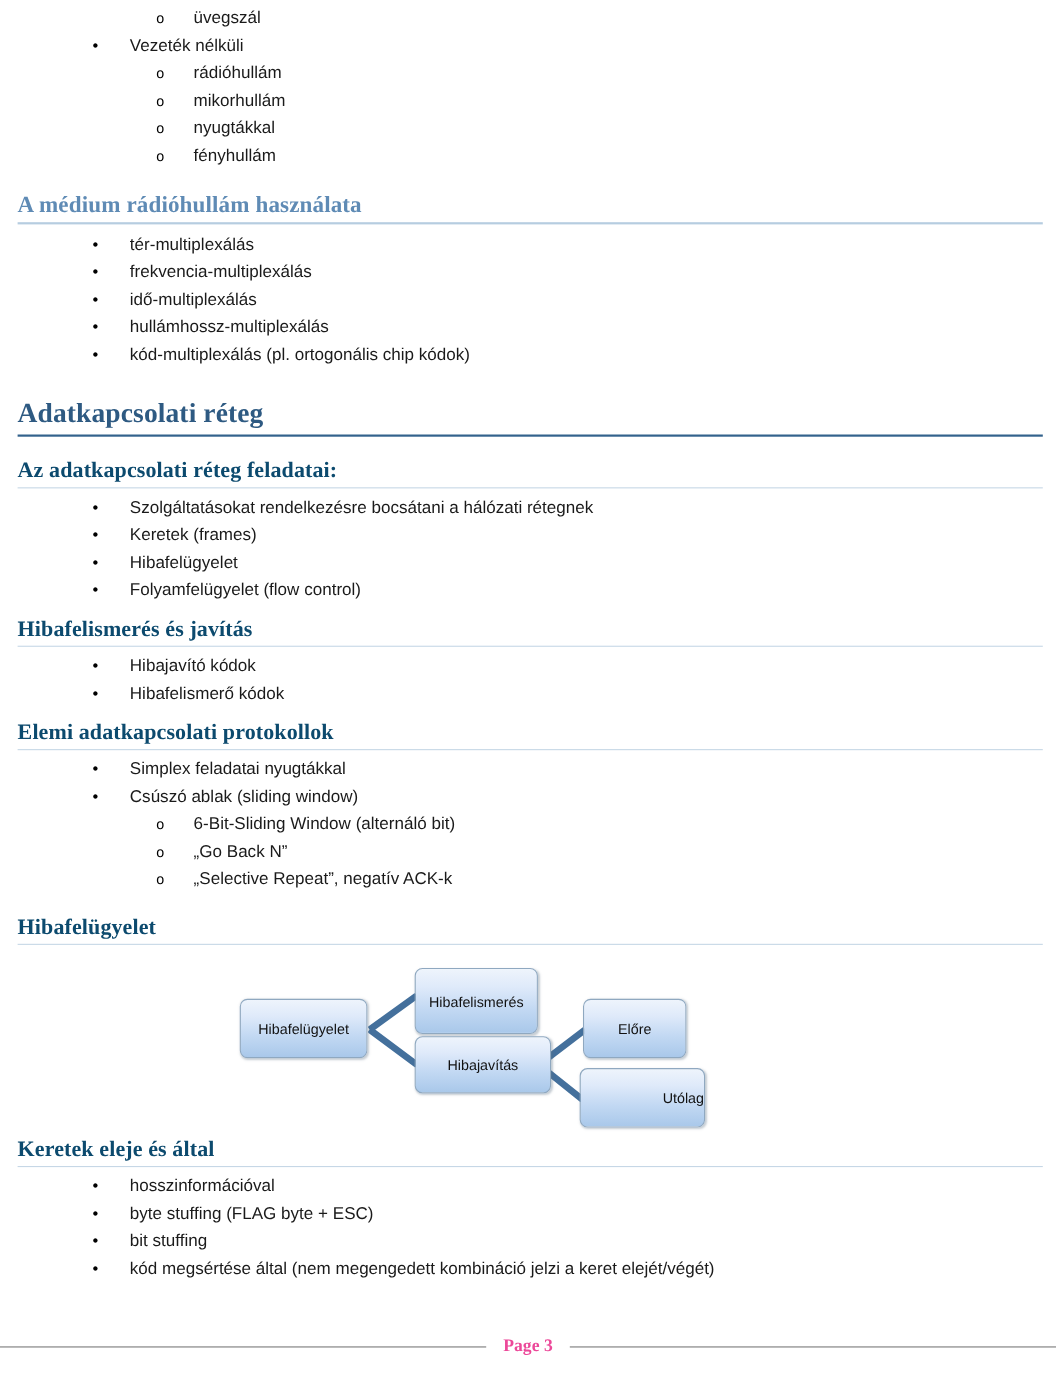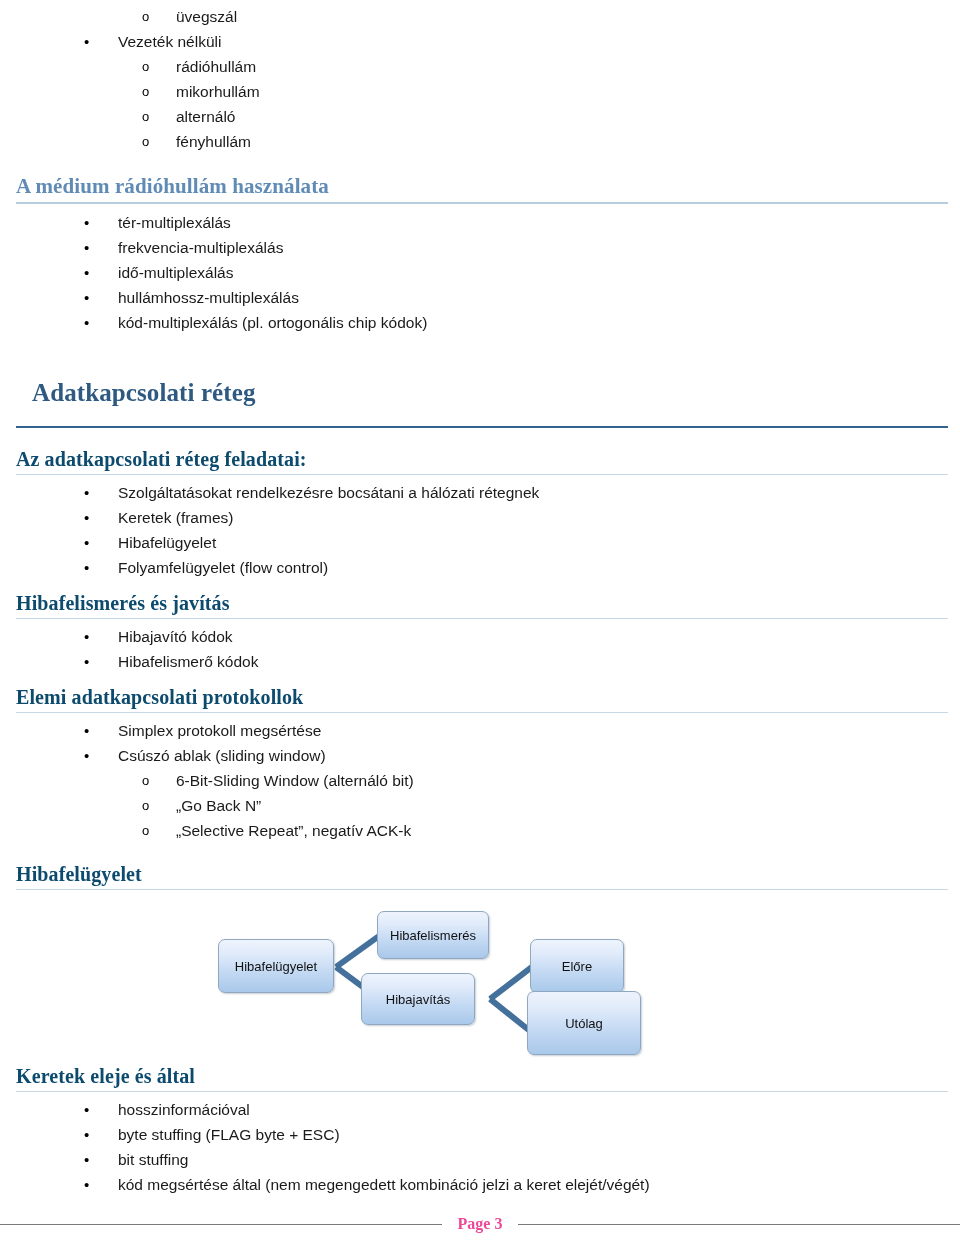--- a/index.html
+++ b/index.html
@@ -24,21 +24,21 @@
     top: 0;
     width: 960px;
   }
 
   
   .h1 {
     font-family: "Liberation Serif", serif;
     font-weight: bold;
     font-size: 25px;
     color: #2e5a82;
-    margin: 16px;
+    margin: 0;
     padding: 0 0 3px 16px;
     letter-spacing: 0.1px;
   }
   .h1-rule {
     height: 2px;
     background: #33628c;
     margin: 1px 12px 0 16px;
   }
 
   .h2 {
@@ -179,21 +179,21 @@
     <ul class="lvl" id="list-media-top">
         <ul class="lvl l2">
           <li><span class="mk">o</span><span>üvegszál</span></li>
         </ul>
         <ul class="lvl l1">
           <li><span class="mk">•</span><span>Vezeték nélküli</span></li>
         </ul>
         <ul class="lvl l2">
           <li><span class="mk">o</span><span>rádióhullám</span></li>
           <li><span class="mk">o</span><span>mikorhullám</span></li>
-          <li><span class="mk">o</span><span>alternáló</span></li>
+          <li><span class="mk">o</span><span>nyugtákkal</span></li>
           <li><span class="mk">o</span><span>fényhullám</span></li>
         </ul>
       </ul>
 
     <div class="gap-md"></div>
 
     <div class="h2">A médium rádióhullám használata</div>
     <div class="h2-rule"></div>
     <div style="height:6px"></div>
     <ul class="lvl" id="list-multiplex">
@@ -237,21 +237,21 @@
         </ul>
       </ul>
 
     <div class="gap-sm"></div>
 
     <div class="h3">Elemi adatkapcsolati protokollok</div>
     <div class="h3-rule"></div>
     <div style="height:5px"></div>
     <ul class="lvl" id="list-proto">
         <ul class="lvl l1">
-          <li><span class="mk">•</span><span>Simplex protokoll megsértése</span></li>
+          <li><span class="mk">•</span><span>Simplex feladatai nyugtákkal</span></li>
           <li><span class="mk">•</span><span>Csúszó ablak (sliding window)</span></li>
         </ul>
         <ul class="lvl l2">
           <li><span class="mk">o</span><span>6-Bit-Sliding Window (alternáló bit)</span></li>
           <li><span class="mk">o</span><span>„Go Back N”</span></li>
           <li><span class="mk">o</span><span>„Selective Repeat”, negatív ACK-k</span></li>
         </ul>
       </ul>
 
     <div class="gap-md"></div>
@@ -260,30 +260,30 @@
     <div class="h3-rule"></div>
 
     <div id="diagram">
         <div class="connector" style="left: 336px; top: 74px; width: 53.0094px; transform: rotate(-35.789deg); background: rgb(68, 112, 156);"></div>
         <div class="connector" style="left: 336px; top: 74px; width: 53.6004px; transform: rotate(36.6561deg); background: rgb(68, 112, 156);"></div>
         <div class="connector" style="left: 490px; top: 106px; width: 52.8015px; transform: rotate(-37.3039deg); background: rgb(68, 112, 156);"></div>
         <div class="connector" style="left: 490px; top: 106px; width: 51.225px; transform: rotate(38.6598deg); background: rgb(68, 112, 156);"></div>
         <div class="dbox" style="left: 218px; top: 49px; width: 116px; height: 54px; border-color: rgb(143, 168, 192);">
           <span>Hibafelügyelet</span>
         </div>
-        <div class="dbox" style="left: 377px; top: 21px; width: 112px; height: 48px; border-color: rgb(143, 168, 192);">
+        <div class="dbox" style="left: 377px; top: 21px; width: 112px; height: 60px; border-color: rgb(143, 168, 192);">
           <span>Hibafelismerés</span>
         </div>
-        <div class="dbox" style="left: 361px; top: 83px; width: 114px; height: 52px; border-color: rgb(143, 168, 192); justify-content: center;">
+        <div class="dbox" style="left: 377px; top: 83px; width: 124px; height: 52px; border-color: rgb(143, 168, 192); justify-content: center;">
           <span>Hibajavítás</span>
         </div>
         <div class="dbox" style="left: 530px; top: 49px; width: 94px; height: 54px; border-color: rgb(143, 168, 192);">
           <span>Előre</span>
         </div>
-        <div class="dbox" style="left: 527px; top: 101px; width: 114px; height: 64px; border-color: rgb(143, 168, 192);">
+        <div class="dbox" style="left: 527px; top: 112px; width: 114px; height: 54px; border-color: rgb(143, 168, 192); justify-content: flex-end;">
           <span>Utólag</span>
         </div>
       </div>
 
     <div class="h3">Keretek eleje és által</div>
     <div class="h3-rule"></div>
     <div style="height:5px"></div>
     <ul class="lvl" id="list-frames">
         <ul class="lvl l1">
           <li><span class="mk">•</span><span>hosszinformációval</span></li>

